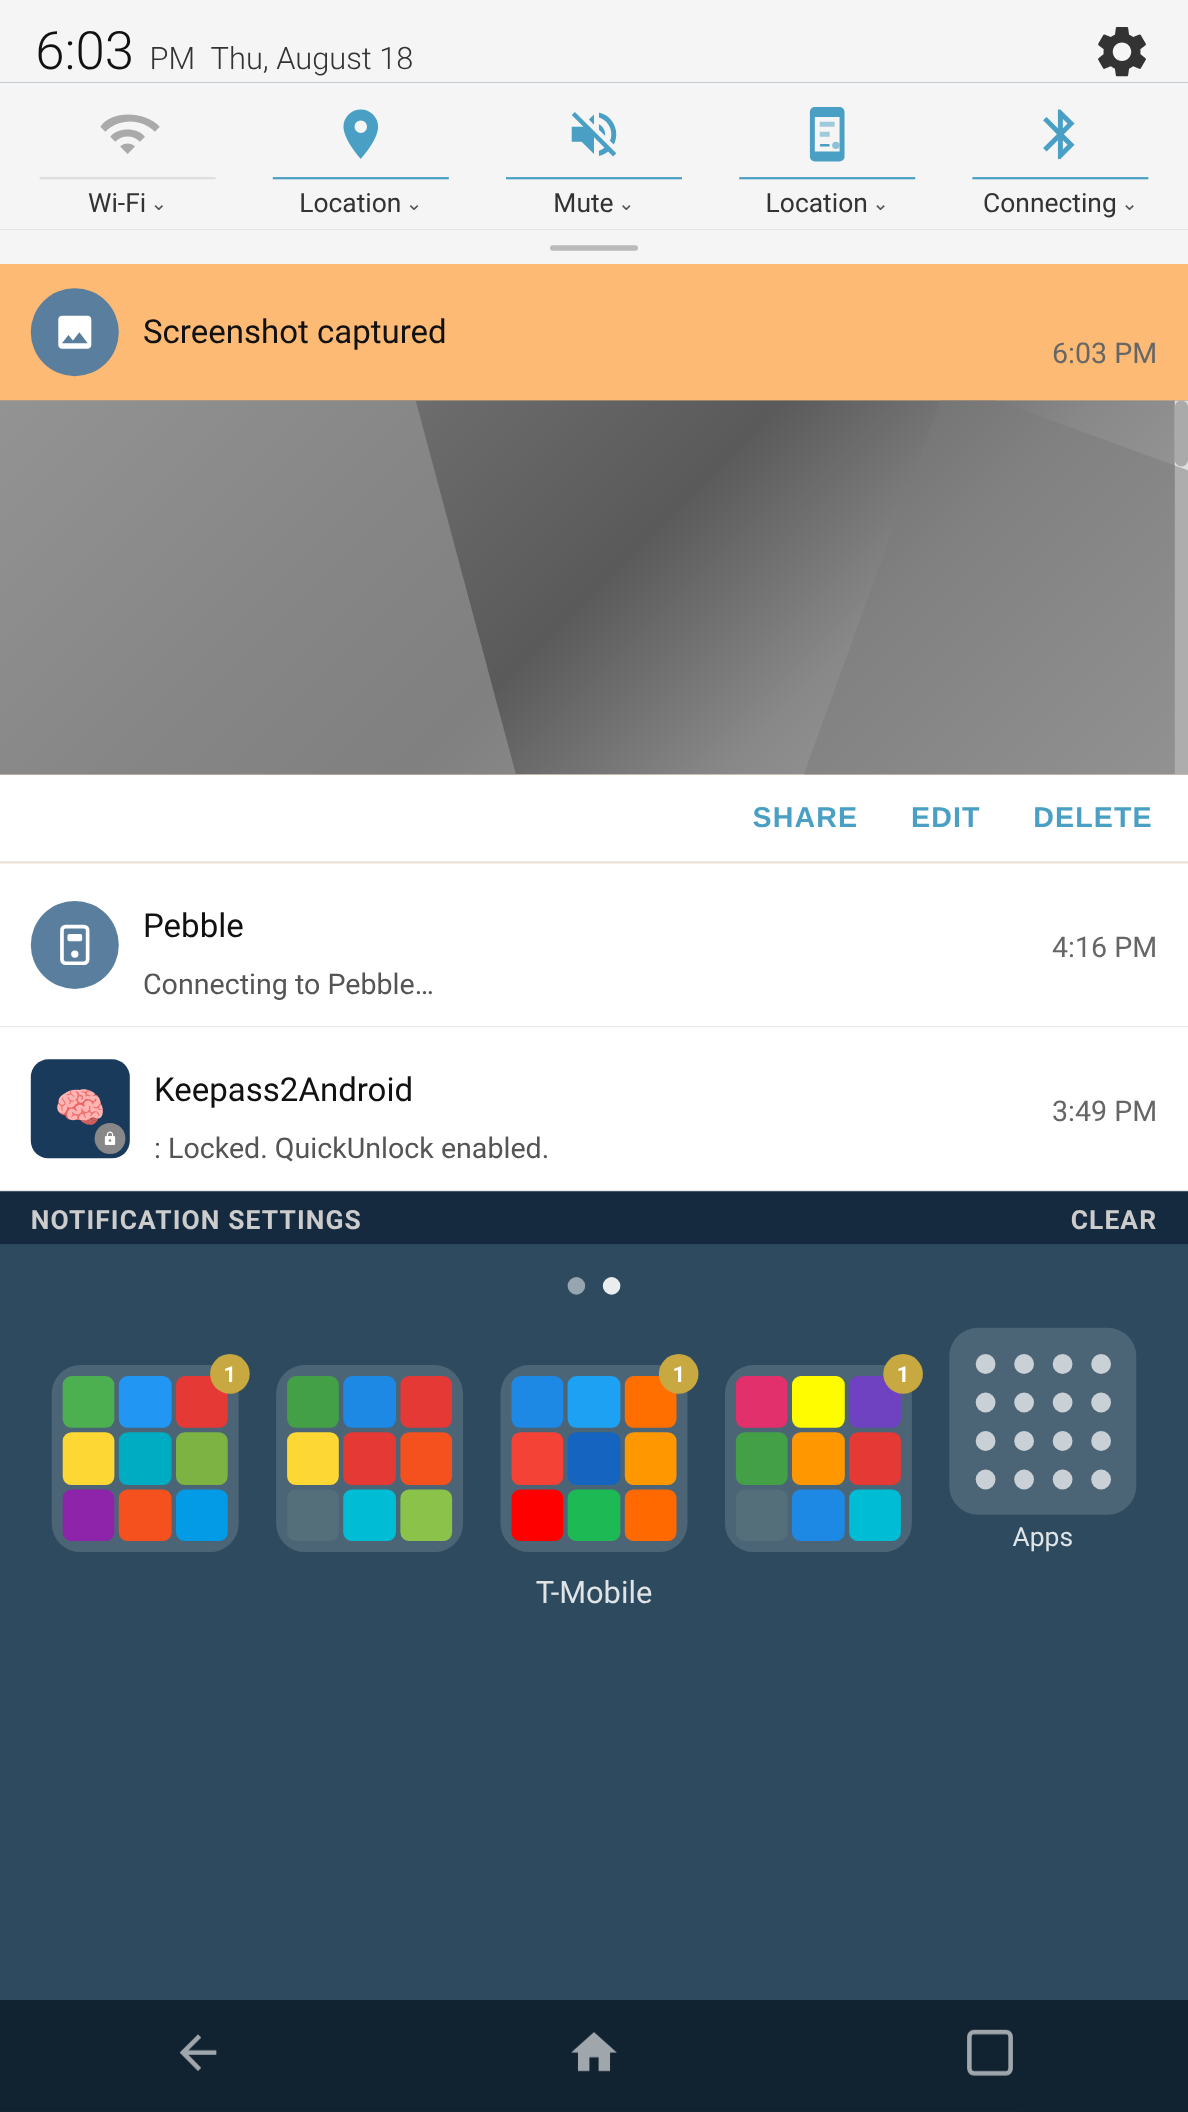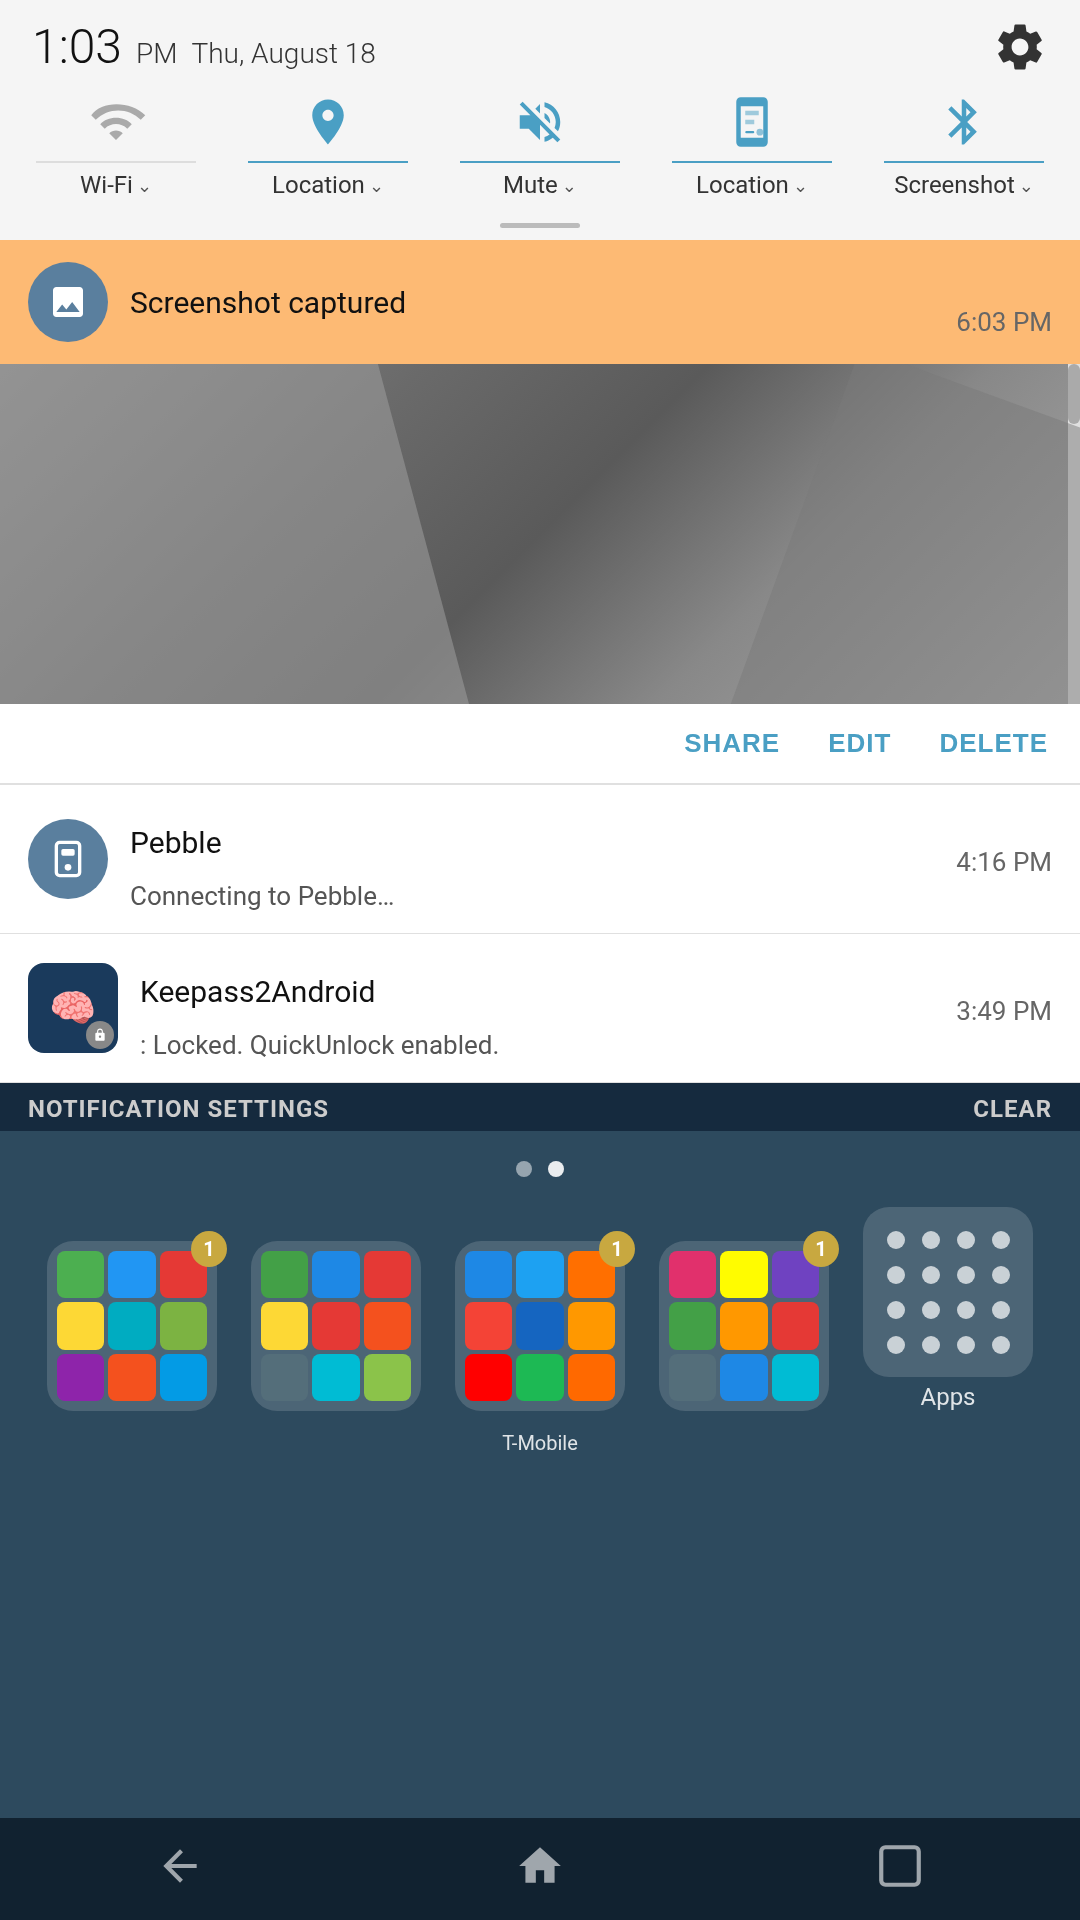--- a/index.html
+++ b/index.html
@@ -402,35 +402,35 @@
     .nav-btn {
       width: 80px;
       height: 60px;
       display: flex;
       align-items: center;
       justify-content: center;
     }
 
     
     .dock-label {
-      font-size: 20px;
+      font-size: 28px;
       color: rgba(255,255,255,0.85);
       text-align: center;
       margin-top: 6px;
     }
 
     .folder-color-green { background: #4caf50; }
     .folder-color-blue { background: #2196f3; }
   </style>
 </head>
 <body>
 
 <div class="status-bar">
   <div class="status-time">
-    <span>1:03</span>
+    <span>6:03</span>
     <span class="period">PM</span>
     <span class="date">Thu, August 18</span>
   </div>
   <svg class="settings-gear" viewBox="0 0 24 24" fill="#333">
     <path d="M19.14,12.94c0.04-0.3,0.06-0.61,0.06-0.94c0-0.32-0.02-0.64-0.07-0.94l2.03-1.58
       c0.18-0.14,0.23-0.41,0.12-0.61l-1.92-3.32c-0.12-0.22-0.37-0.29-0.59-0.22l-2.39,0.96
       c-0.5-0.38-1.03-0.7-1.62-0.94L14.4,2.81c-0.04-0.24-0.24-0.41-0.48-0.41h-3.84
       c-0.24,0-0.43,0.17-0.47,0.41L9.25,5.35C8.66,5.59,8.12,5.92,7.63,6.29L5.24,5.33
       c-0.22-0.08-0.47,0-0.59,0.22L2.74,8.87C2.62,9.08,2.66,9.34,2.86,9.48l2.03,1.58
       C4.84,11.36,4.8,11.69,4.8,12s0.02,0.64,0.07,0.94l-2.03,1.58c-0.18,0.14-0.23,0.41-0.12,0.61
@@ -490,21 +490,21 @@
         <span class="chevron">⌄</span>
     </span>
   </div>
 
   <div class="qs-tile">
     <svg class="qs-icon" width="60" height="54" viewBox="0 0 24 24" fill="#4a9fc4">
       <path d="M17.71 7.71L12 2h-1v7.59L6.41 5 5 6.41 10.59 12 5 17.59 6.41 19 11 14.41V22h1l5.71-5.71-4.3-4.29 4.3-4.29zM13 5.83l1.88 1.88L13 9.59V5.83zm1.88 10.46L13 18.17v-3.76l1.88 1.88z"></path>
     </svg>
     <div class="qs-underline" style="background:#4a9fc4"></div>
     <span class="qs-label">
-      <span>Screenshot</span>
+      <span>Connecting</span>
         <span class="chevron">⌄</span>
     </span>
   </div>
 </div>
 
 <div class="drag-handle">
   <div class="drag-handle-bar"></div>
 </div>
 
 <div class="notifications-area">

